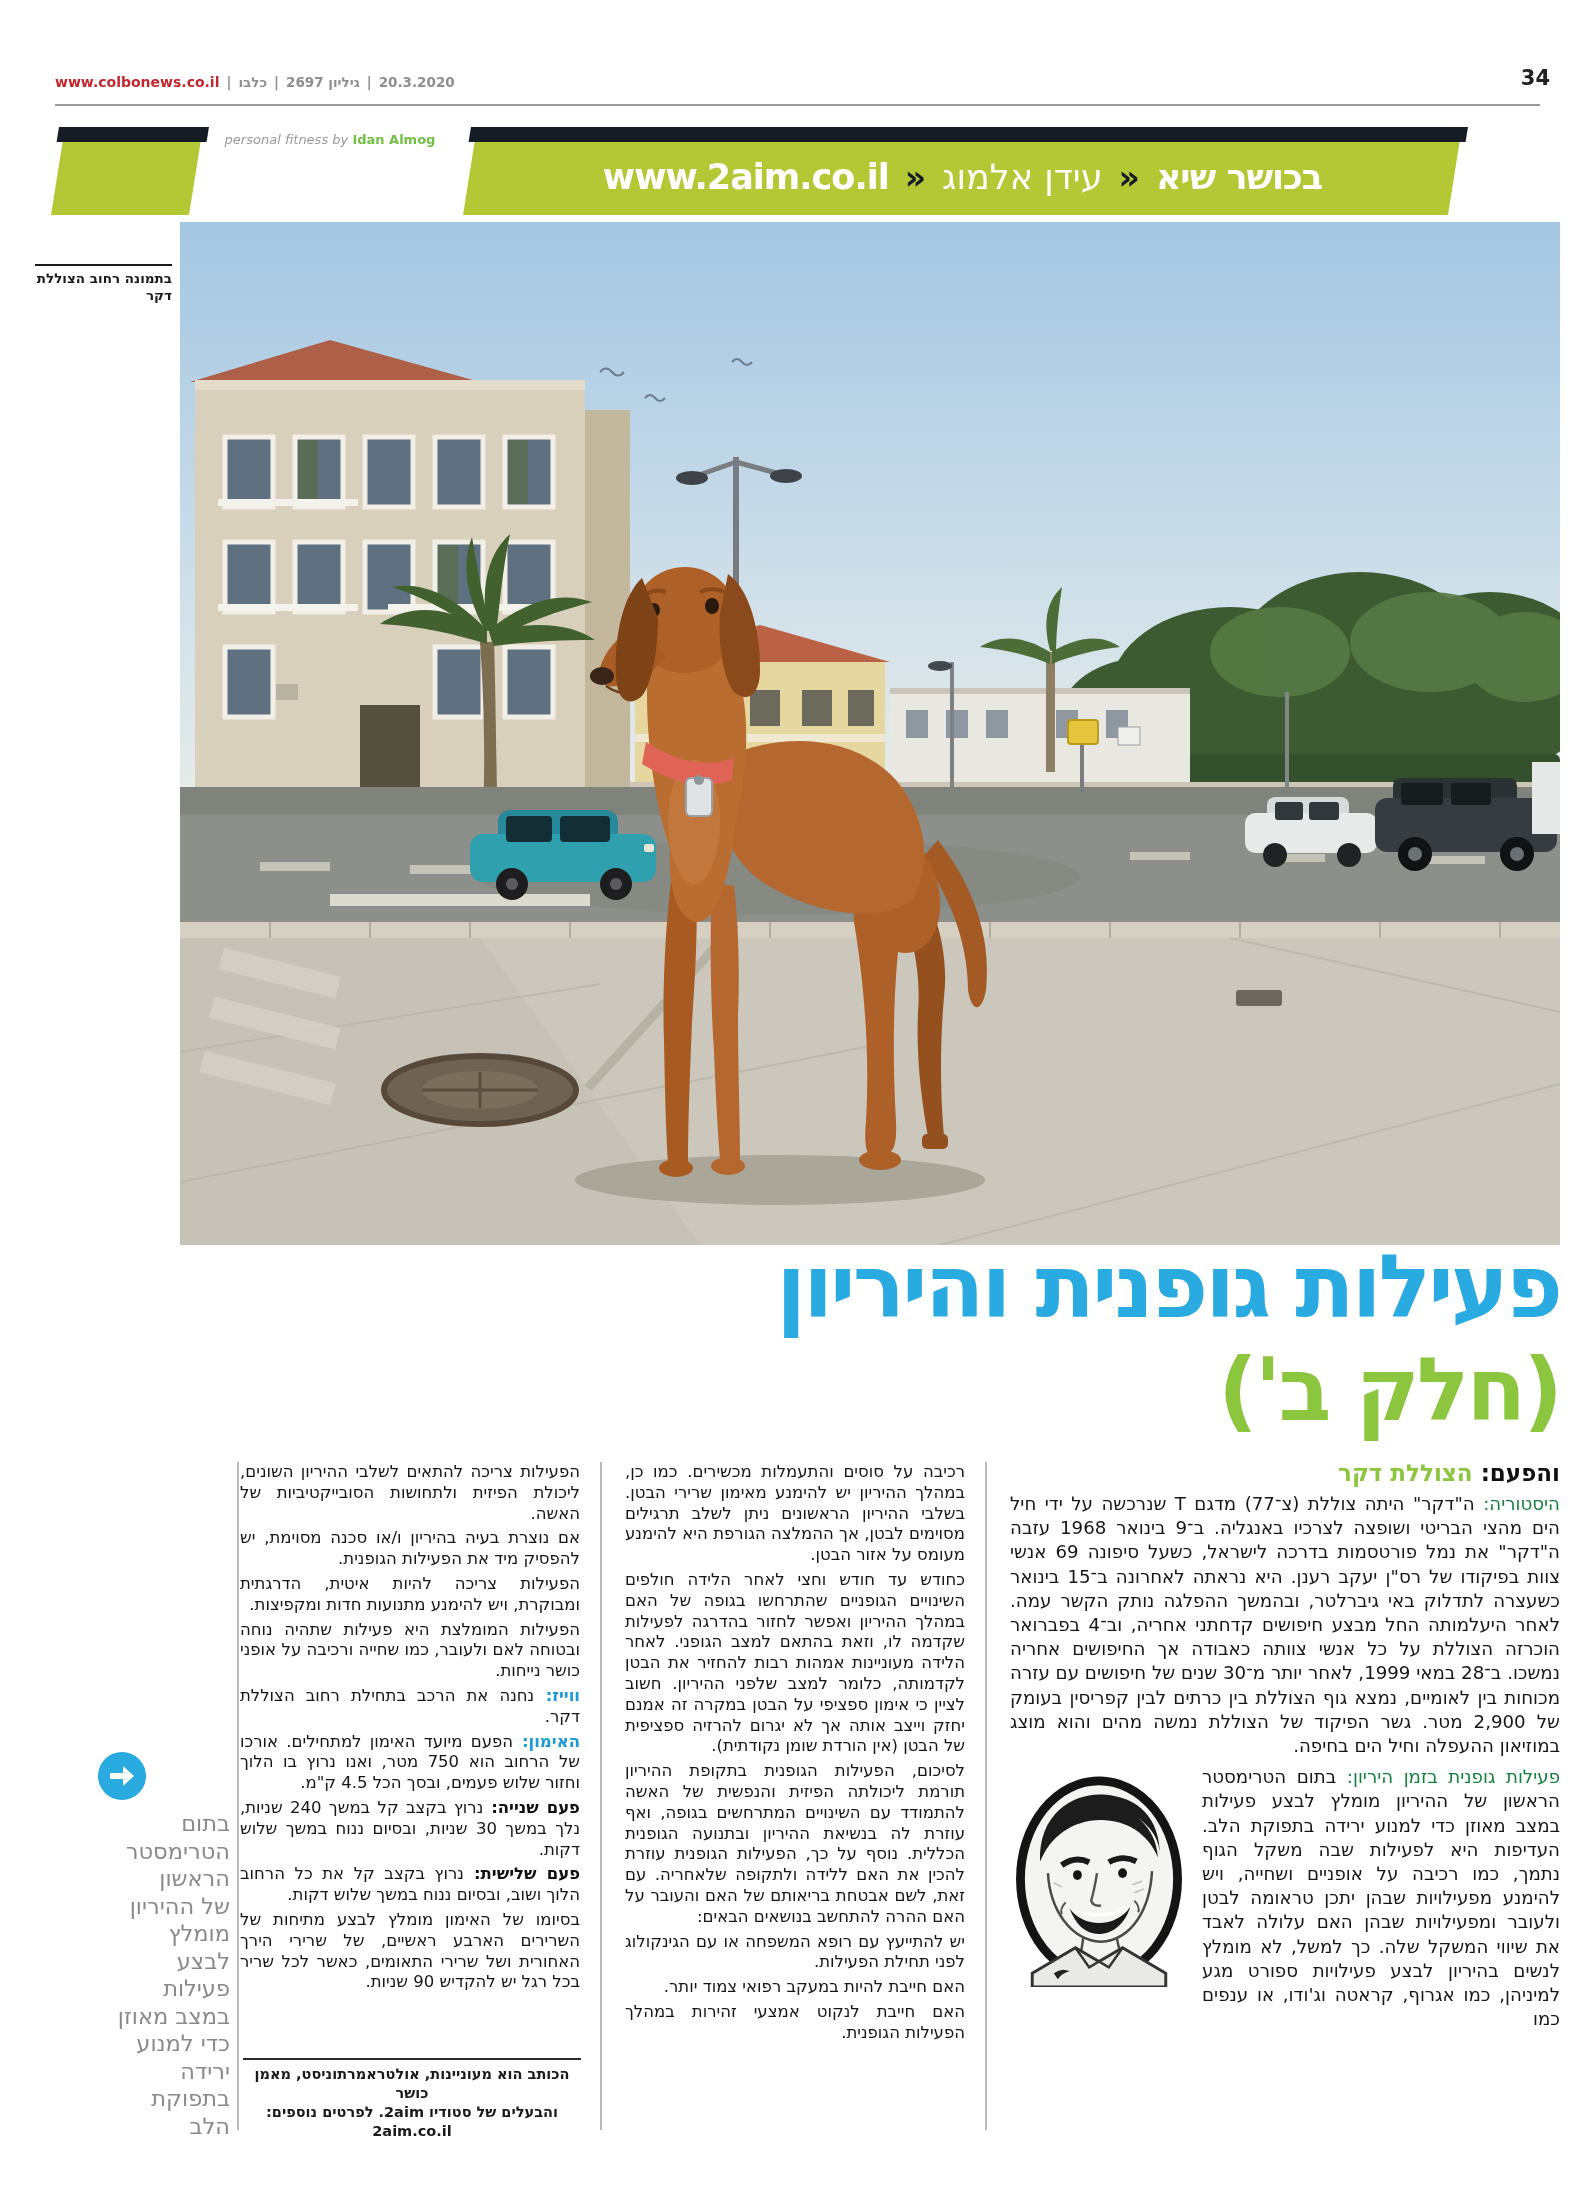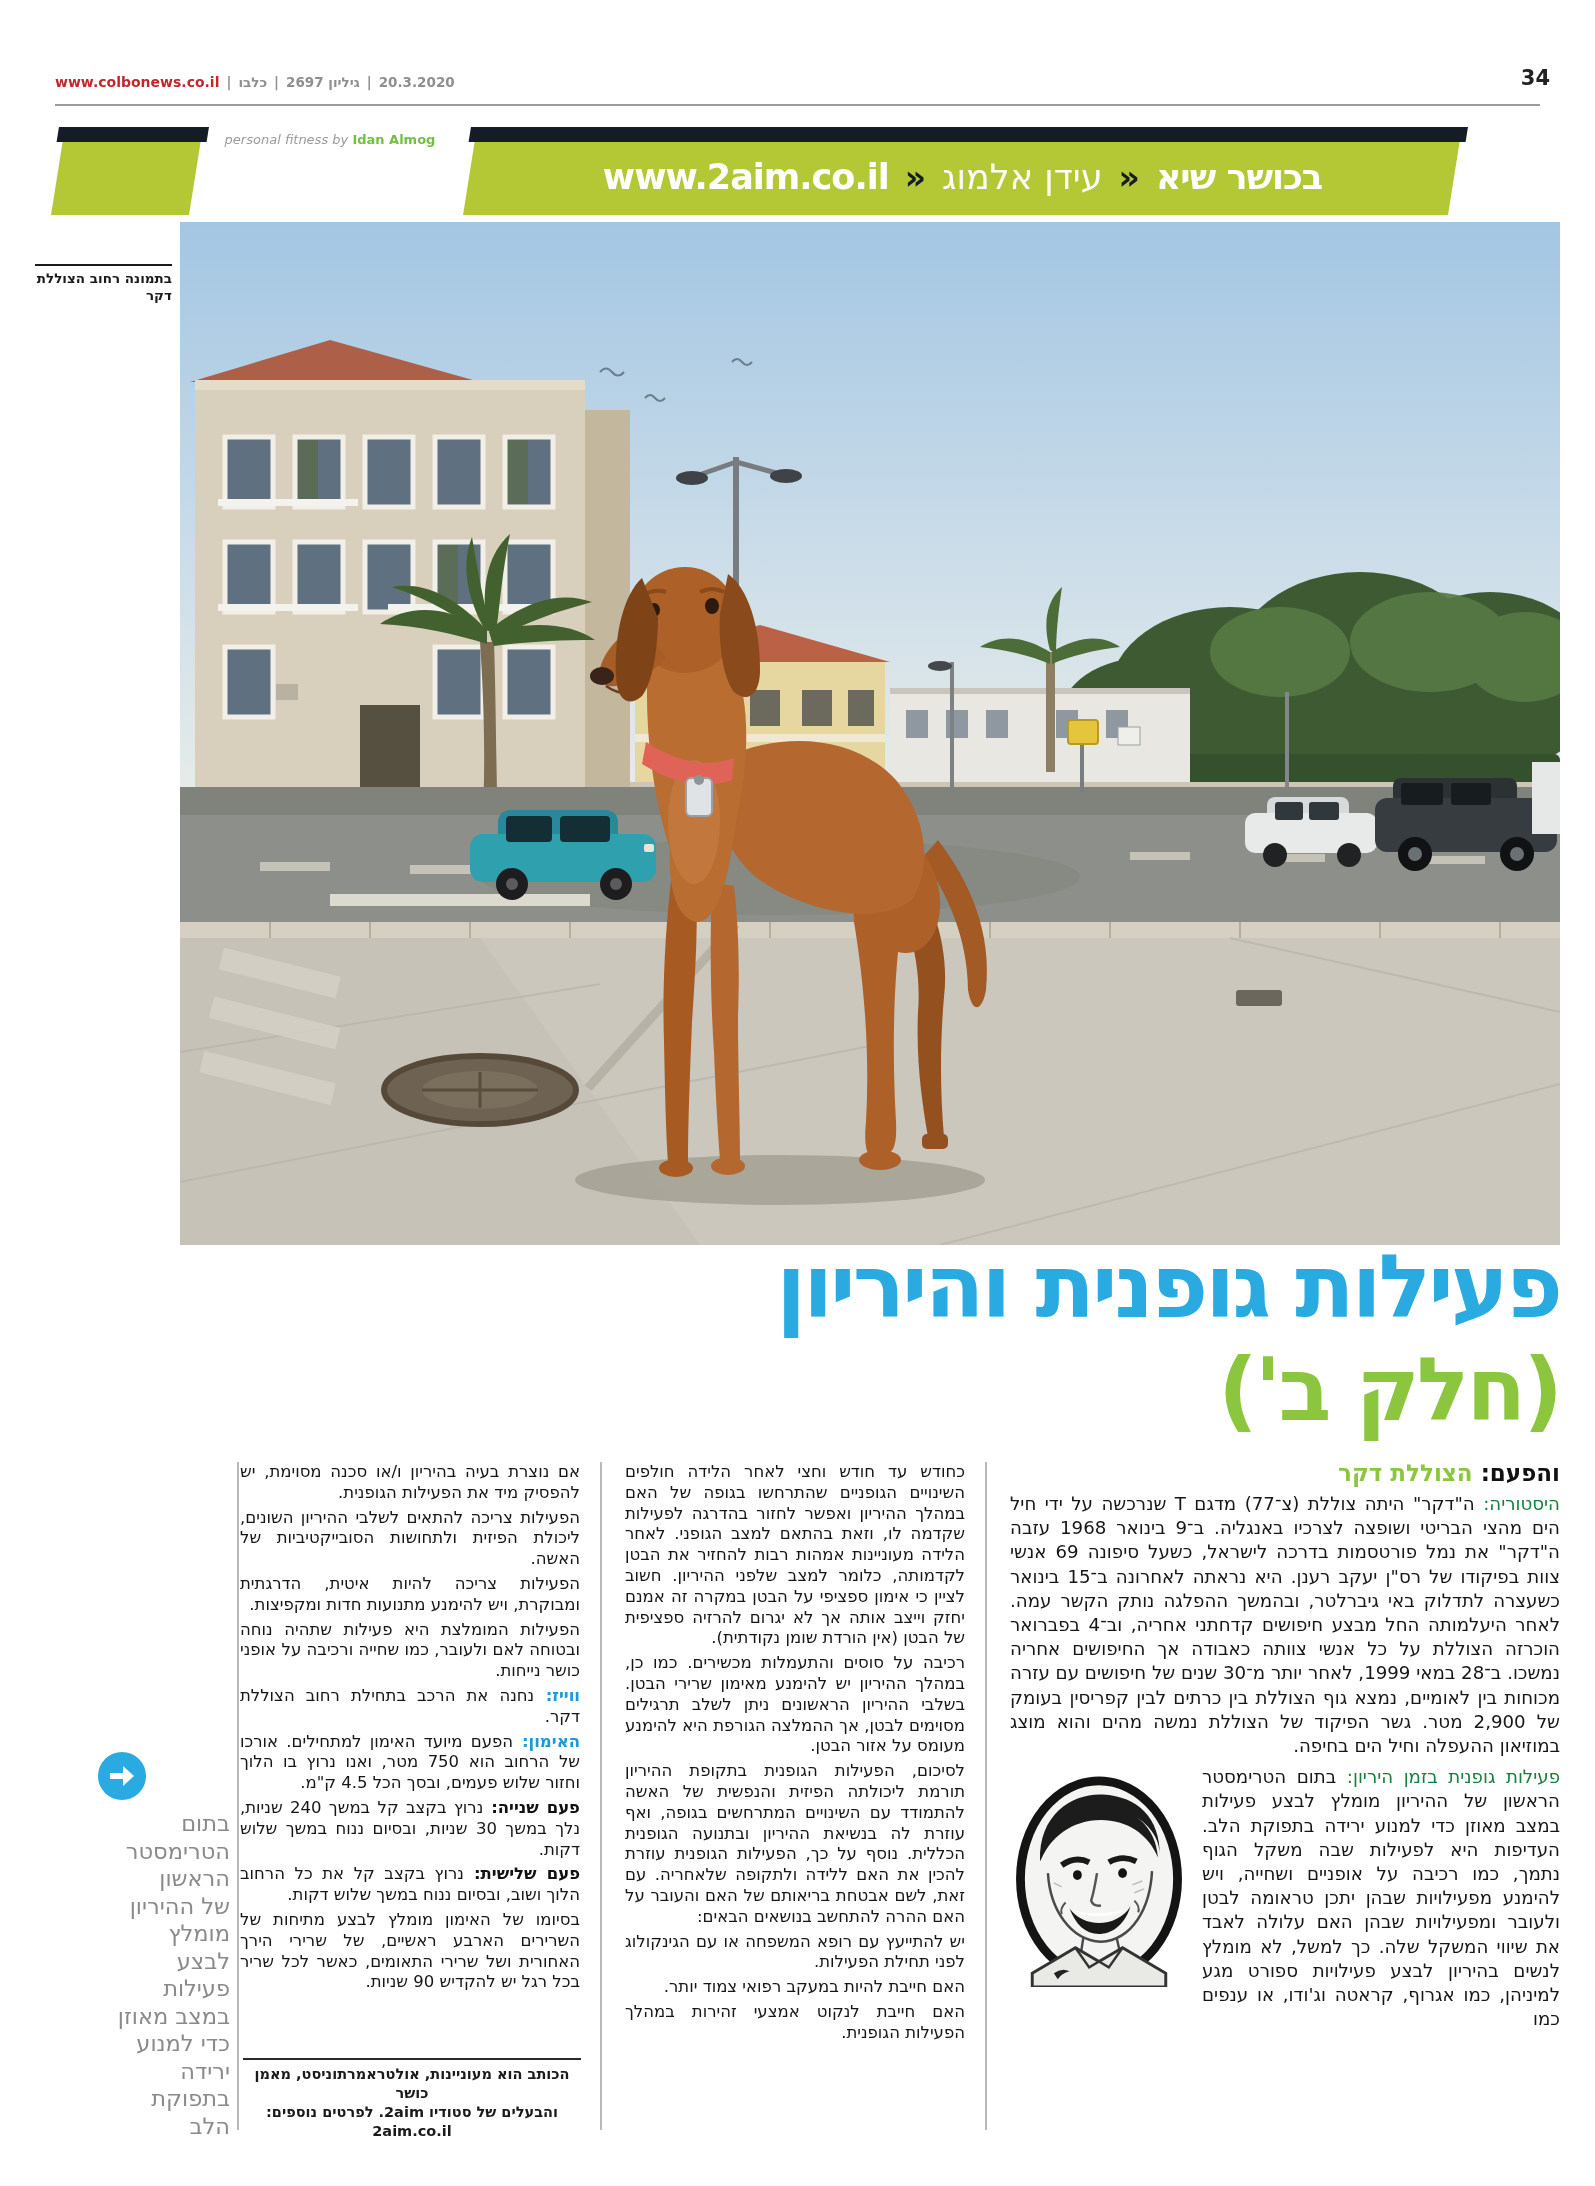--- a/index.html
+++ b/index.html
@@ -360,31 +360,31 @@
           <g stroke="#bbb" stroke-width="1.5">
               <path d="M124,116 l10,-4 M126,124 l10,-4 M52,118 l-8,-4"></path>
             </g>
         </svg>
       </div>
       <p style="margin:0"><span class="lead-blue">פעילות גופנית בזמן היריון: </span><span>בתום הטרימסטר הראשון של ההיריון מומלץ לבצע פעילות במצב מאוזן כדי למנוע ירידה בתפוקת הלב. העדיפות היא לפעילות שבה משקל הגוף נתמך, כמו רכיבה על אופניים ושחייה, ויש להימנע מפעילויות שבהן יתכן טראומה לבטן ולעובר ומפעילויות שבהן האם עלולה לאבד את שיווי המשקל שלה. כך למשל, לא מומלץ לנשים בהיריון לבצע פעילויות ספורט מגע למיניהן, כמו אגרוף, קראטה וג'ודו, או ענפים כמו</span></p>
     </div>
   </div>
 
   <div class="abs ncol col3 bodytxt" id="col3">
+      <p>רכיבה על סוסים והתעמלות מכשירים. כמו כן, במהלך ההיריון יש להימנע מאימון שרירי הבטן. בשלבי ההיריון הראשונים ניתן לשלב תרגילים מסוימים לבטן, אך ההמלצה הגורפת היא להימנע מעומס על אזור הבטן.</p>
       <p>כחודש עד חודש וחצי לאחר הלידה חולפים השינויים הגופניים שהתרחשו בגופה של האם במהלך ההיריון ואפשר לחזור בהדרגה לפעילות שקדמה לו, וזאת בהתאם למצב הגופני. לאחר הלידה מעוניינות אמהות רבות להחזיר את הבטן לקדמותה, כלומר למצב שלפני ההיריון. חשוב לציין כי אימון ספציפי על הבטן במקרה זה אמנם יחזק וייצב אותה אך לא יגרום להרזיה ספציפית של הבטן (אין הורדת שומן נקודתית).</p>
-      <p>רכיבה על סוסים והתעמלות מכשירים. כמו כן, במהלך ההיריון יש להימנע מאימון שרירי הבטן. בשלבי ההיריון הראשונים ניתן לשלב תרגילים מסוימים לבטן, אך ההמלצה הגורפת היא להימנע מעומס על אזור הבטן.</p>
       <p>לסיכום, הפעילות הגופנית בתקופת ההיריון תורמת ליכולתה הפיזית והנפשית של האשה להתמודד עם השינויים המתרחשים בגופה, ואף עוזרת לה בנשיאת ההיריון ובתנועה הגופנית הכללית. נוסף על כך, הפעילות הגופנית עוזרת להכין את האם ללידה ולתקופה שלאחריה. עם זאת, לשם אבטחת בריאותם של האם והעובר על האם ההרה להתחשב בנושאים הבאים:</p>
       <p>יש להתייעץ עם רופא המשפחה או עם הגינקולוג לפני תחילת הפעילות.</p>
       <p>האם חייבת להיות במעקב רפואי צמוד יותר.</p>
       <p>האם חייבת לנקוט אמצעי זהירות במהלך הפעילות הגופנית.</p>
     </div>
 
   <div class="abs ncol col4 bodytxt" id="col4">
+      <p>הפעילות צריכה להתאים לשלבי ההיריון השונים, ליכולת הפיזית ולתחושות הסובייקטיביות של האשה.</p>
       <p>אם נוצרת בעיה בהיריון ו/או סכנה מסוימת, יש להפסיק מיד את הפעילות הגופנית.</p>
-      <p>הפעילות צריכה להתאים לשלבי ההיריון השונים, ליכולת הפיזית ולתחושות הסובייקטיביות של האשה.</p>
       <p>הפעילות צריכה להיות איטית, הדרגתית ומבוקרת, ויש להימנע מתנועות חדות ומקפיצות.</p>
       <p>הפעילות המומלצת היא פעילות שתהיה נוחה ובטוחה לאם ולעובר, כמו שחייה ורכיבה על אופני כושר נייחות.</p>
       <p><span class="lbl-blue">ווייז: </span>נחנה את הרכב בתחילת רחוב הצוללת דקר.</p>
       <p><span class="lbl-blue">האימון: </span>הפעם מיועד האימון למתחילים. אורכו של הרחוב הוא 750 מטר, ואנו נרוץ בו הלוך וחזור שלוש פעמים, ובסך הכל 4.5 ק"מ.</p>
       <p><span class="lbl-black">פעם שנייה: </span>נרוץ בקצב קל במשך 240 שניות, נלך במשך 30 שניות, ובסיום ננוח במשך שלוש דקות.</p>
       <p><span class="lbl-black">פעם שלישית: </span>נרוץ בקצב קל את כל הרחוב הלוך ושוב, ובסיום ננוח במשך שלוש דקות.</p>
       <p>בסיומו של האימון מומלץ לבצע מתיחות של השרירים הארבע ראשיים, של שרירי הירך האחורית ושל שרירי התאומים, כאשר לכל שריר בכל רגל יש להקדיש 90 שניות.</p>
     </div>
 
   <div class="abs arrowicon">

